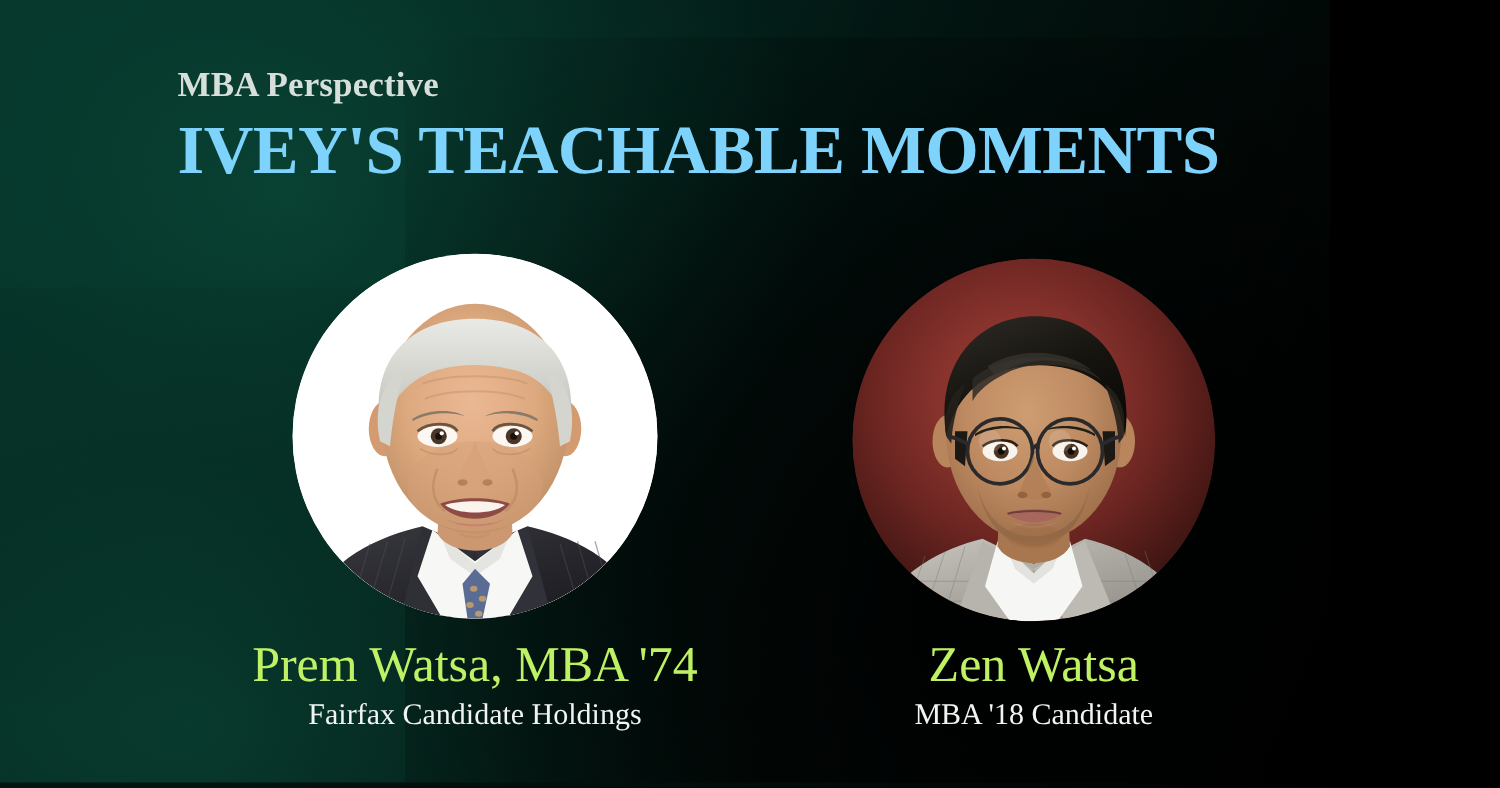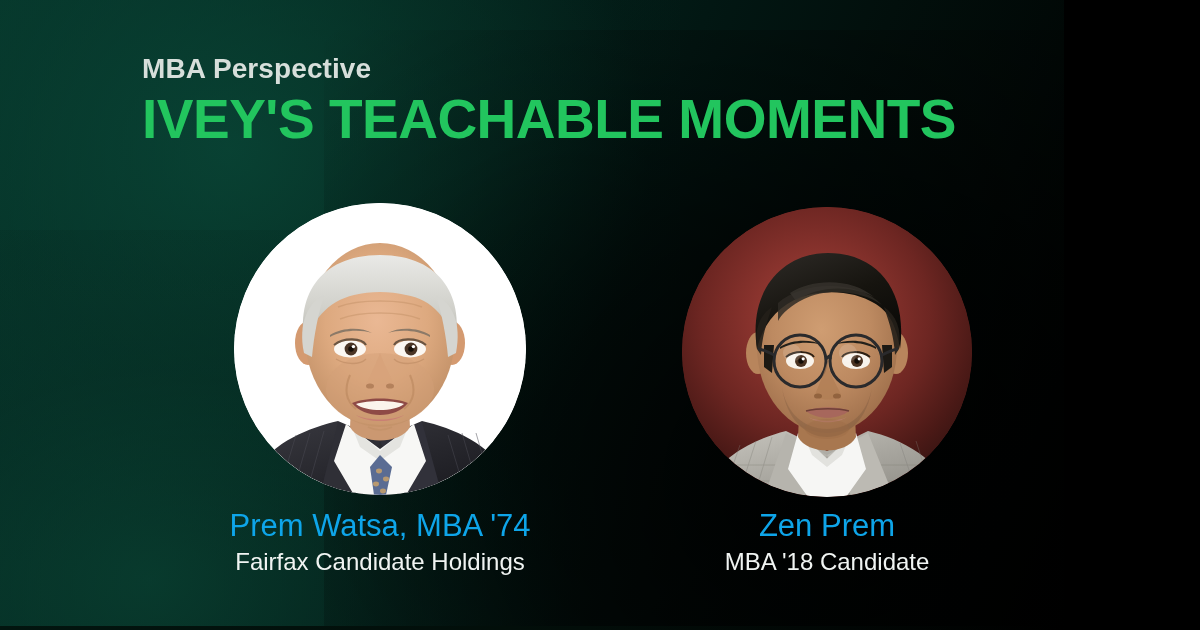--- a/index.html
+++ b/index.html
@@ -10,20 +10,21 @@
   body {
     font-family: "Liberation Sans", sans-serif;
   }
 
   .poster {
     position: relative;
     width: 1064px;
     height: 630px;
     overflow: hidden;
     background: #041a14;
+    font-family: Liberation Serif, serif;
   }
 
   
   .bg-base {
     position: absolute;
     inset: 0;
     background:
       linear-gradient(112deg,
         #063a2e 0%,
         #053228 14%,
@@ -91,21 +92,21 @@
     letter-spacing: 0.1px;
     color: #d7dfdb;
     line-height: 1.1;
     margin: 0 0 6px 0;
     white-space: nowrap;
   }
   .headline {
     font-size: 55px;
     font-weight: bold;
     letter-spacing: -0.5px;
-    color: #22c55e;
+    color: #7dd3fc;
     line-height: 1.05;
     margin: 0;
     white-space: nowrap;
   }
 
   
   .portrait {
     position: absolute;
     border-radius: 50%;
     overflow: hidden;
@@ -133,23 +134,23 @@
   .portrait svg { display: block; width: 100%; height: 100%; }
 
   
   .caption {
     position: absolute;
     text-align: center;
   }
   .caption-left  { left: 180px; top: 508px; width: 400px; }
   .caption-right { left: 662px; top: 508px; width: 330px; }
   .caption-name {
-    font-size: 31px;
+    font-size: 40px;
     font-weight: normal;
-    color: #0ea5e9;
+    color: #bef264;
     line-height: 1.18;
     margin: 0;
     white-space: nowrap;
   }
   .caption-sub {
     font-size: 24px;
     font-weight: normal;
     color: #f0f4f2;
     line-height: 1.2;
     margin: 3px 0 0 0;
@@ -408,17 +409,17 @@
       </g>
     </svg>
   </div>
 
   <div class="caption caption-left">
     <p class="caption-name">Prem Watsa, MBA '74</p>
     <p class="caption-sub">Fairfax Candidate Holdings</p>
   </div>
 
   <div class="caption caption-right">
-    <p class="caption-name">Zen Prem</p>
+    <p class="caption-name">Zen Watsa</p>
     <p class="caption-sub">MBA '18 Candidate</p>
   </div>
 
 </div>
 
 </body></html>

